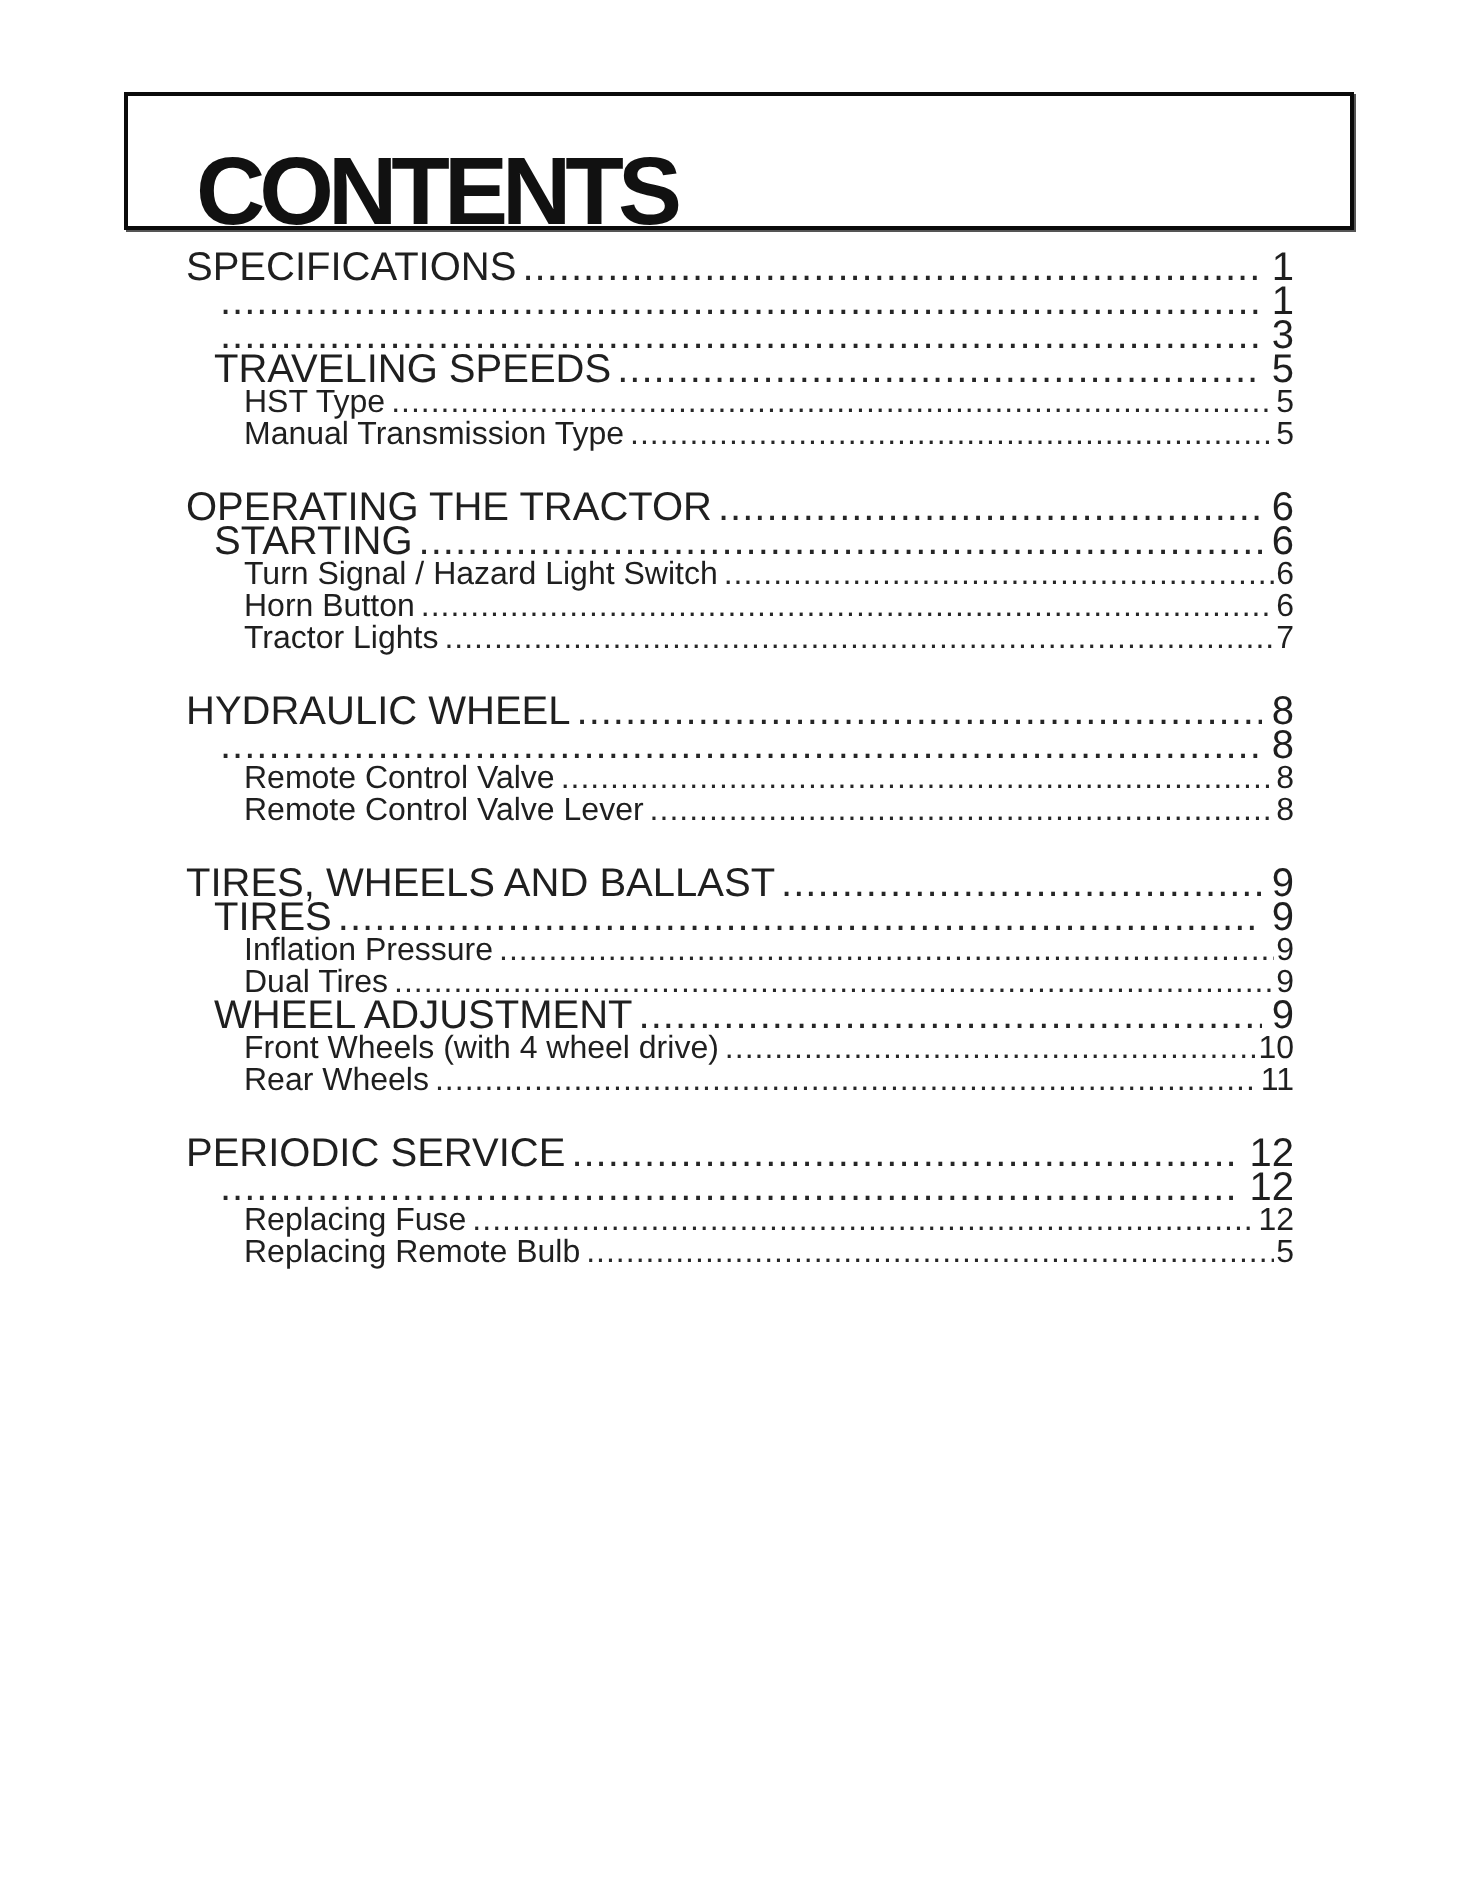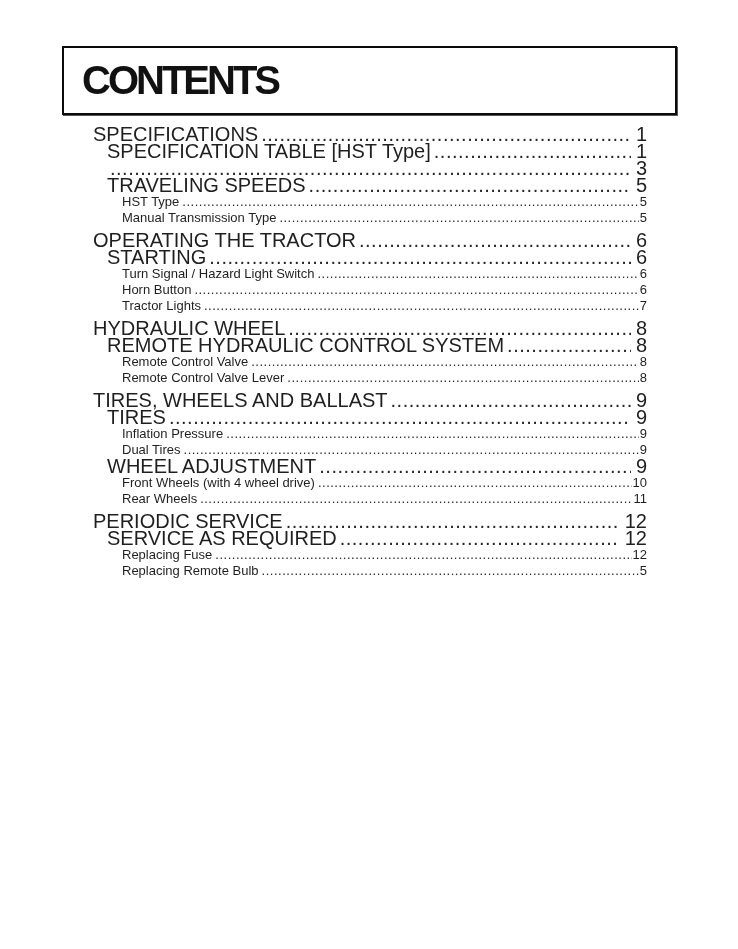--- a/index.html
+++ b/index.html
@@ -20,48 +20,48 @@
     position: absolute;
     left: 62px;
     top: 46px;
     width: 611px;
     height: 65px;
     border: 2px solid #0a0a0a;
     box-shadow: 1px 1px 0 #555;
     background: #ffffff;
   }
   .title-box h1 {
-    margin: 0;
+    margin: 16px;
     padding-left: 18px;
-    font-size: 40px;
+    font-size: 48px;
     font-weight: bold;
     letter-spacing: -3px;
     line-height: 65px;
     color: #111111;
     white-space: nowrap;
   }
   .toc {
     position: absolute;
     left: 93px;
     top: 126px;
     width: 554px;
   }
   .section { margin: 0; }
-  .section + .section { margin-top: 6px; }
+  .section + .section { margin-top: 20px; }
   .row {
     display: flex;
     align-items: baseline;
     font-size: 20px;
     line-height: 17px;
     color: #1f1f1f;
   }
   .row.l2 { padding-left: 14px; }
   .row.l3 {
     padding-left: 29px;
-    font-size: 13px;
+    font-size: 16px;
     line-height: 16px;
   }
   .label {
     white-space: nowrap;
     flex: 0 0 auto;
   }
   .leader {
     flex: 1 1 auto;
     min-width: 0;
     overflow: hidden;
@@ -89,21 +89,20 @@
 
   <div class="toc">
 
     <div class="section">
       <div class="row l1">
         <span class="label">SPECIFICATIONS</span>
           <span class="leader">............................................................................................................................................................................................................................</span>
           <span class="pagenum">1</span>
       </div>
       <div class="row l2">
-        <span class="label">SPECIFICATION TABLE [HST Type]</span>
           <span class="leader">............................................................................................................................................................................................................................</span>
           <span class="pagenum">1</span>
       </div>
       <div class="row l2">
           <span class="leader">............................................................................................................................................................................................................................</span>
           <span class="pagenum">3</span>
       </div>
       <div class="row l2">
         <span class="label">TRAVELING SPEEDS</span>
           <span class="leader">............................................................................................................................................................................................................................</span>
@@ -149,21 +148,20 @@
       </div>
     </div>
 
     <div class="section">
       <div class="row l1">
         <span class="label">HYDRAULIC WHEEL</span>
           <span class="leader">............................................................................................................................................................................................................................</span>
           <span class="pagenum">8</span>
       </div>
       <div class="row l2">
-        <span class="label">REMOTE HYDRAULIC CONTROL SYSTEM</span>
           <span class="leader">............................................................................................................................................................................................................................</span>
           <span class="pagenum">8</span>
       </div>
       <div class="row l3">
         <span class="label">Remote Control Valve</span>
           <span class="leader">............................................................................................................................................................................................................................</span>
           <span class="pagenum">8</span>
       </div>
       <div class="row l3">
         <span class="label">Remote Control Valve Lever</span>
@@ -210,21 +208,20 @@
       </div>
     </div>
 
     <div class="section">
       <div class="row l1">
         <span class="label">PERIODIC SERVICE</span>
           <span class="leader">............................................................................................................................................................................................................................</span>
           <span class="pagenum">12</span>
       </div>
       <div class="row l2">
-        <span class="label">SERVICE AS REQUIRED</span>
           <span class="leader">............................................................................................................................................................................................................................</span>
           <span class="pagenum">12</span>
       </div>
       <div class="row l3">
         <span class="label">Replacing Fuse</span>
           <span class="leader">............................................................................................................................................................................................................................</span>
           <span class="pagenum">12</span>
       </div>
       <div class="row l3">
         <span class="label">Replacing Remote Bulb</span>

